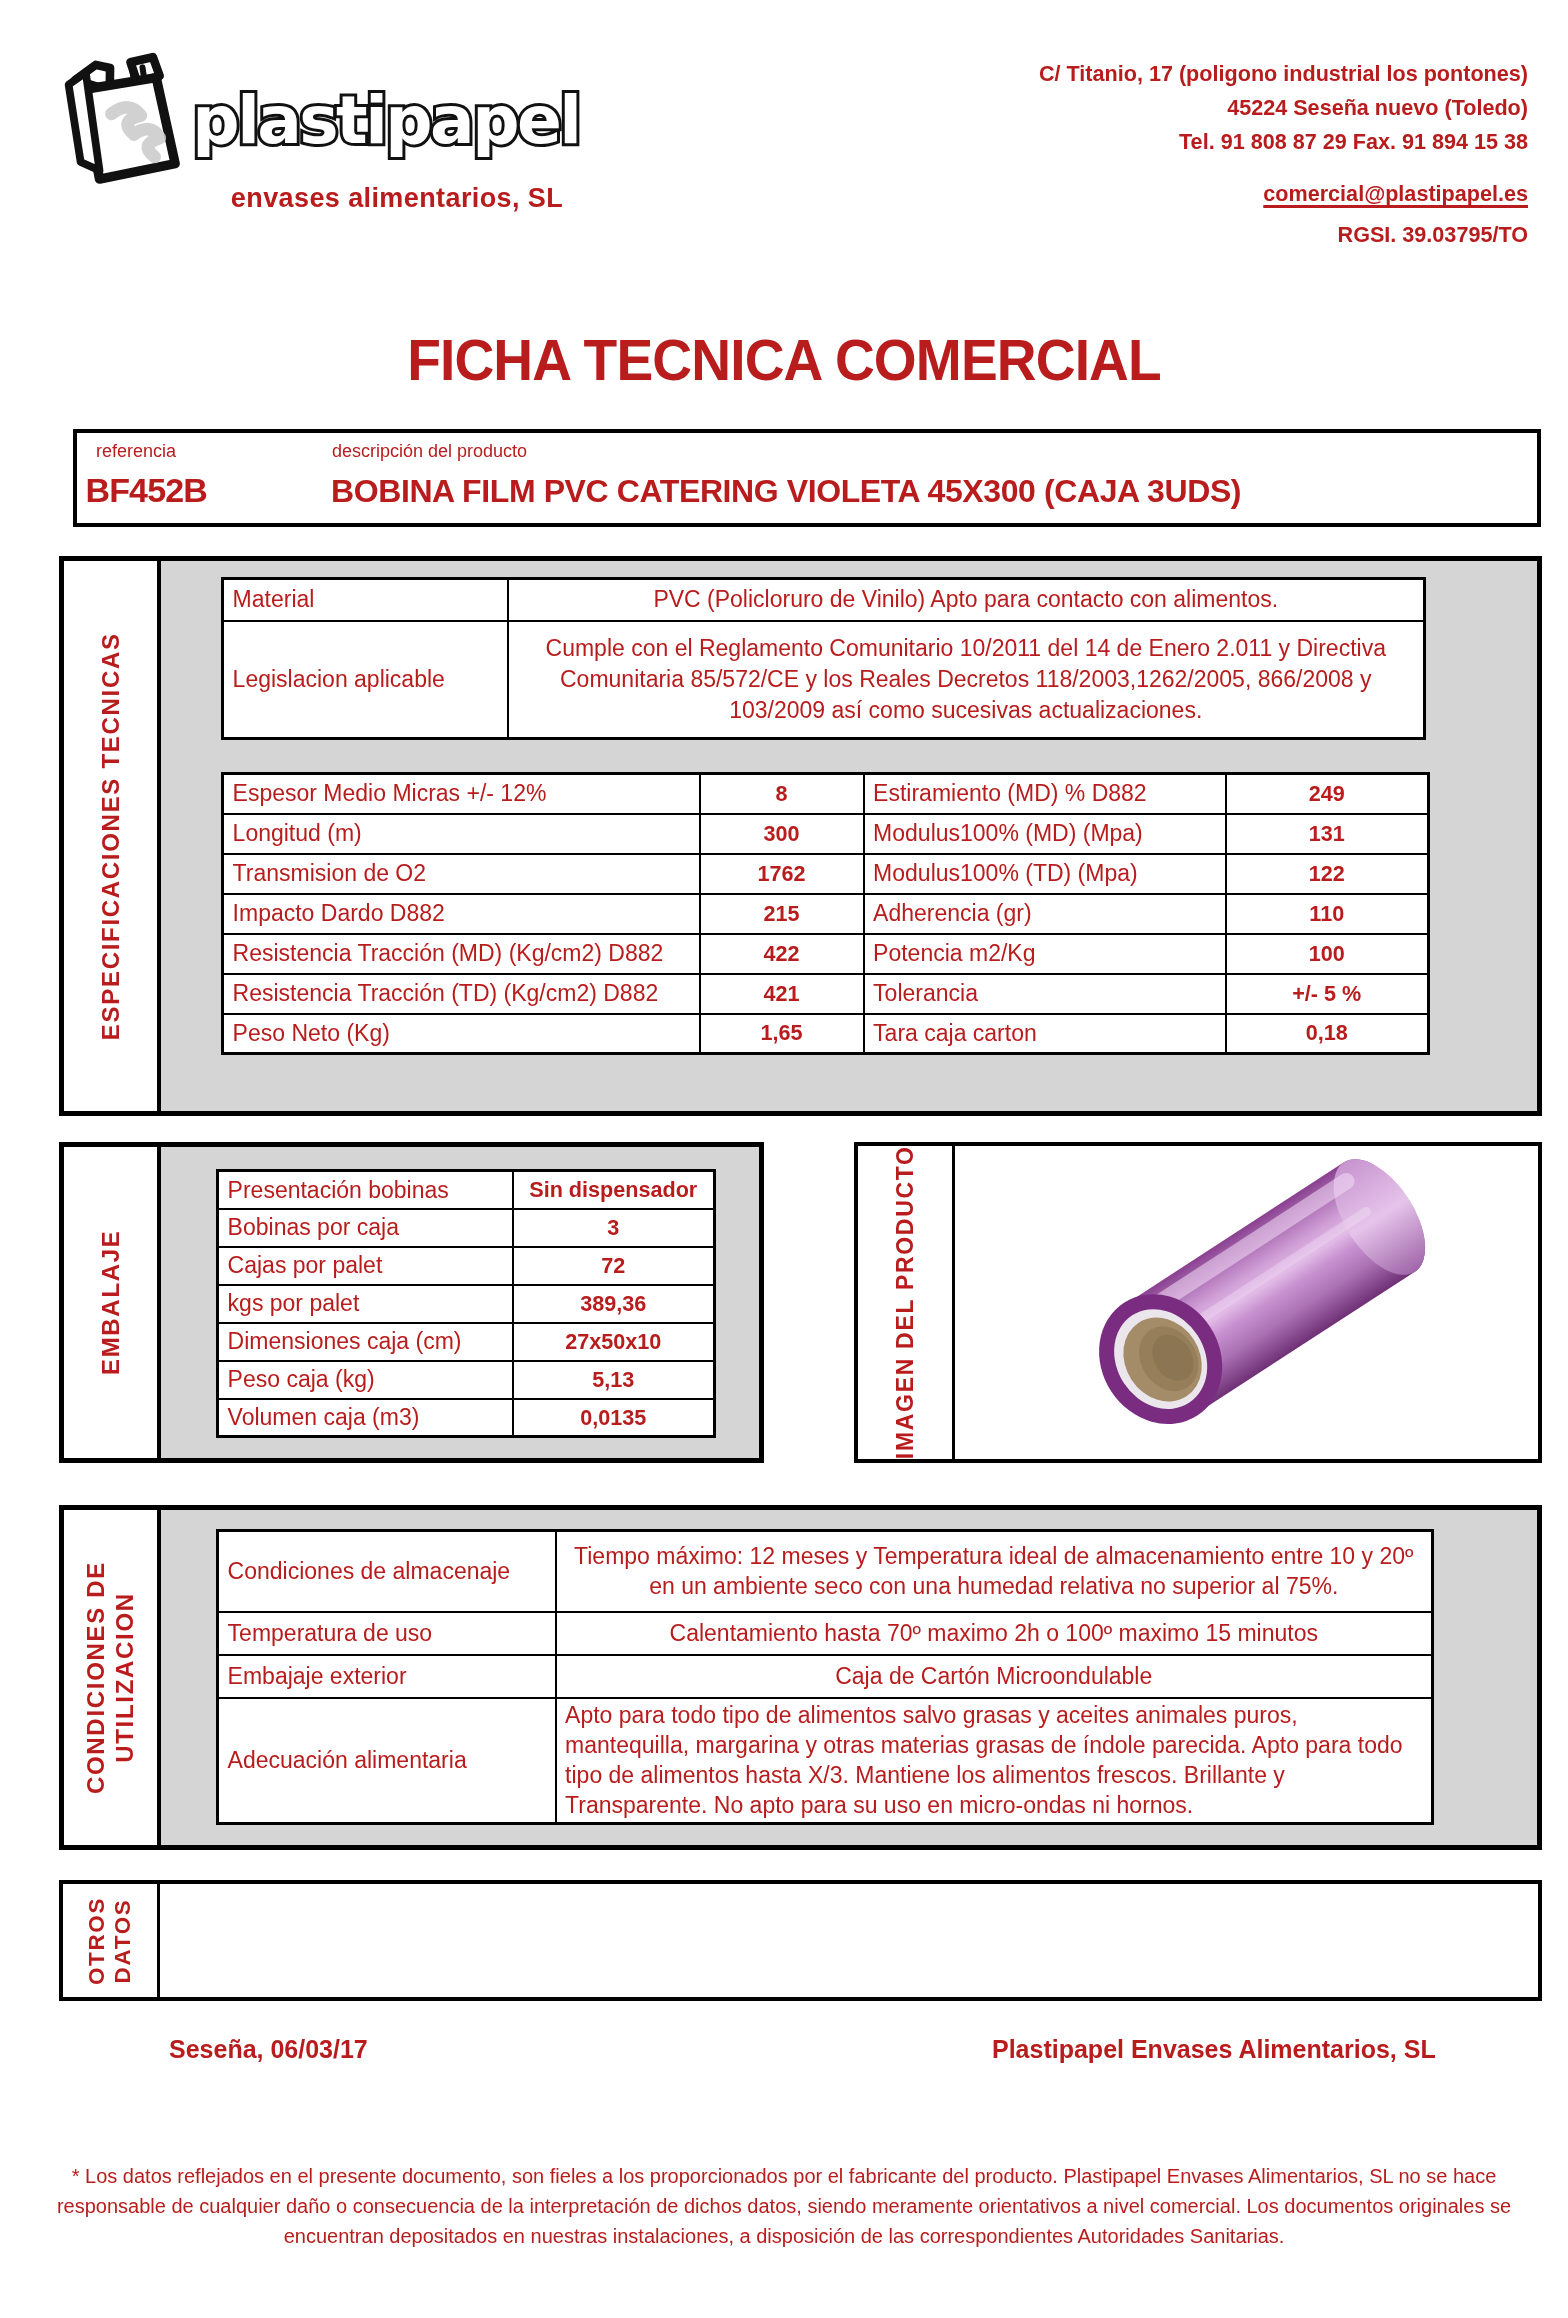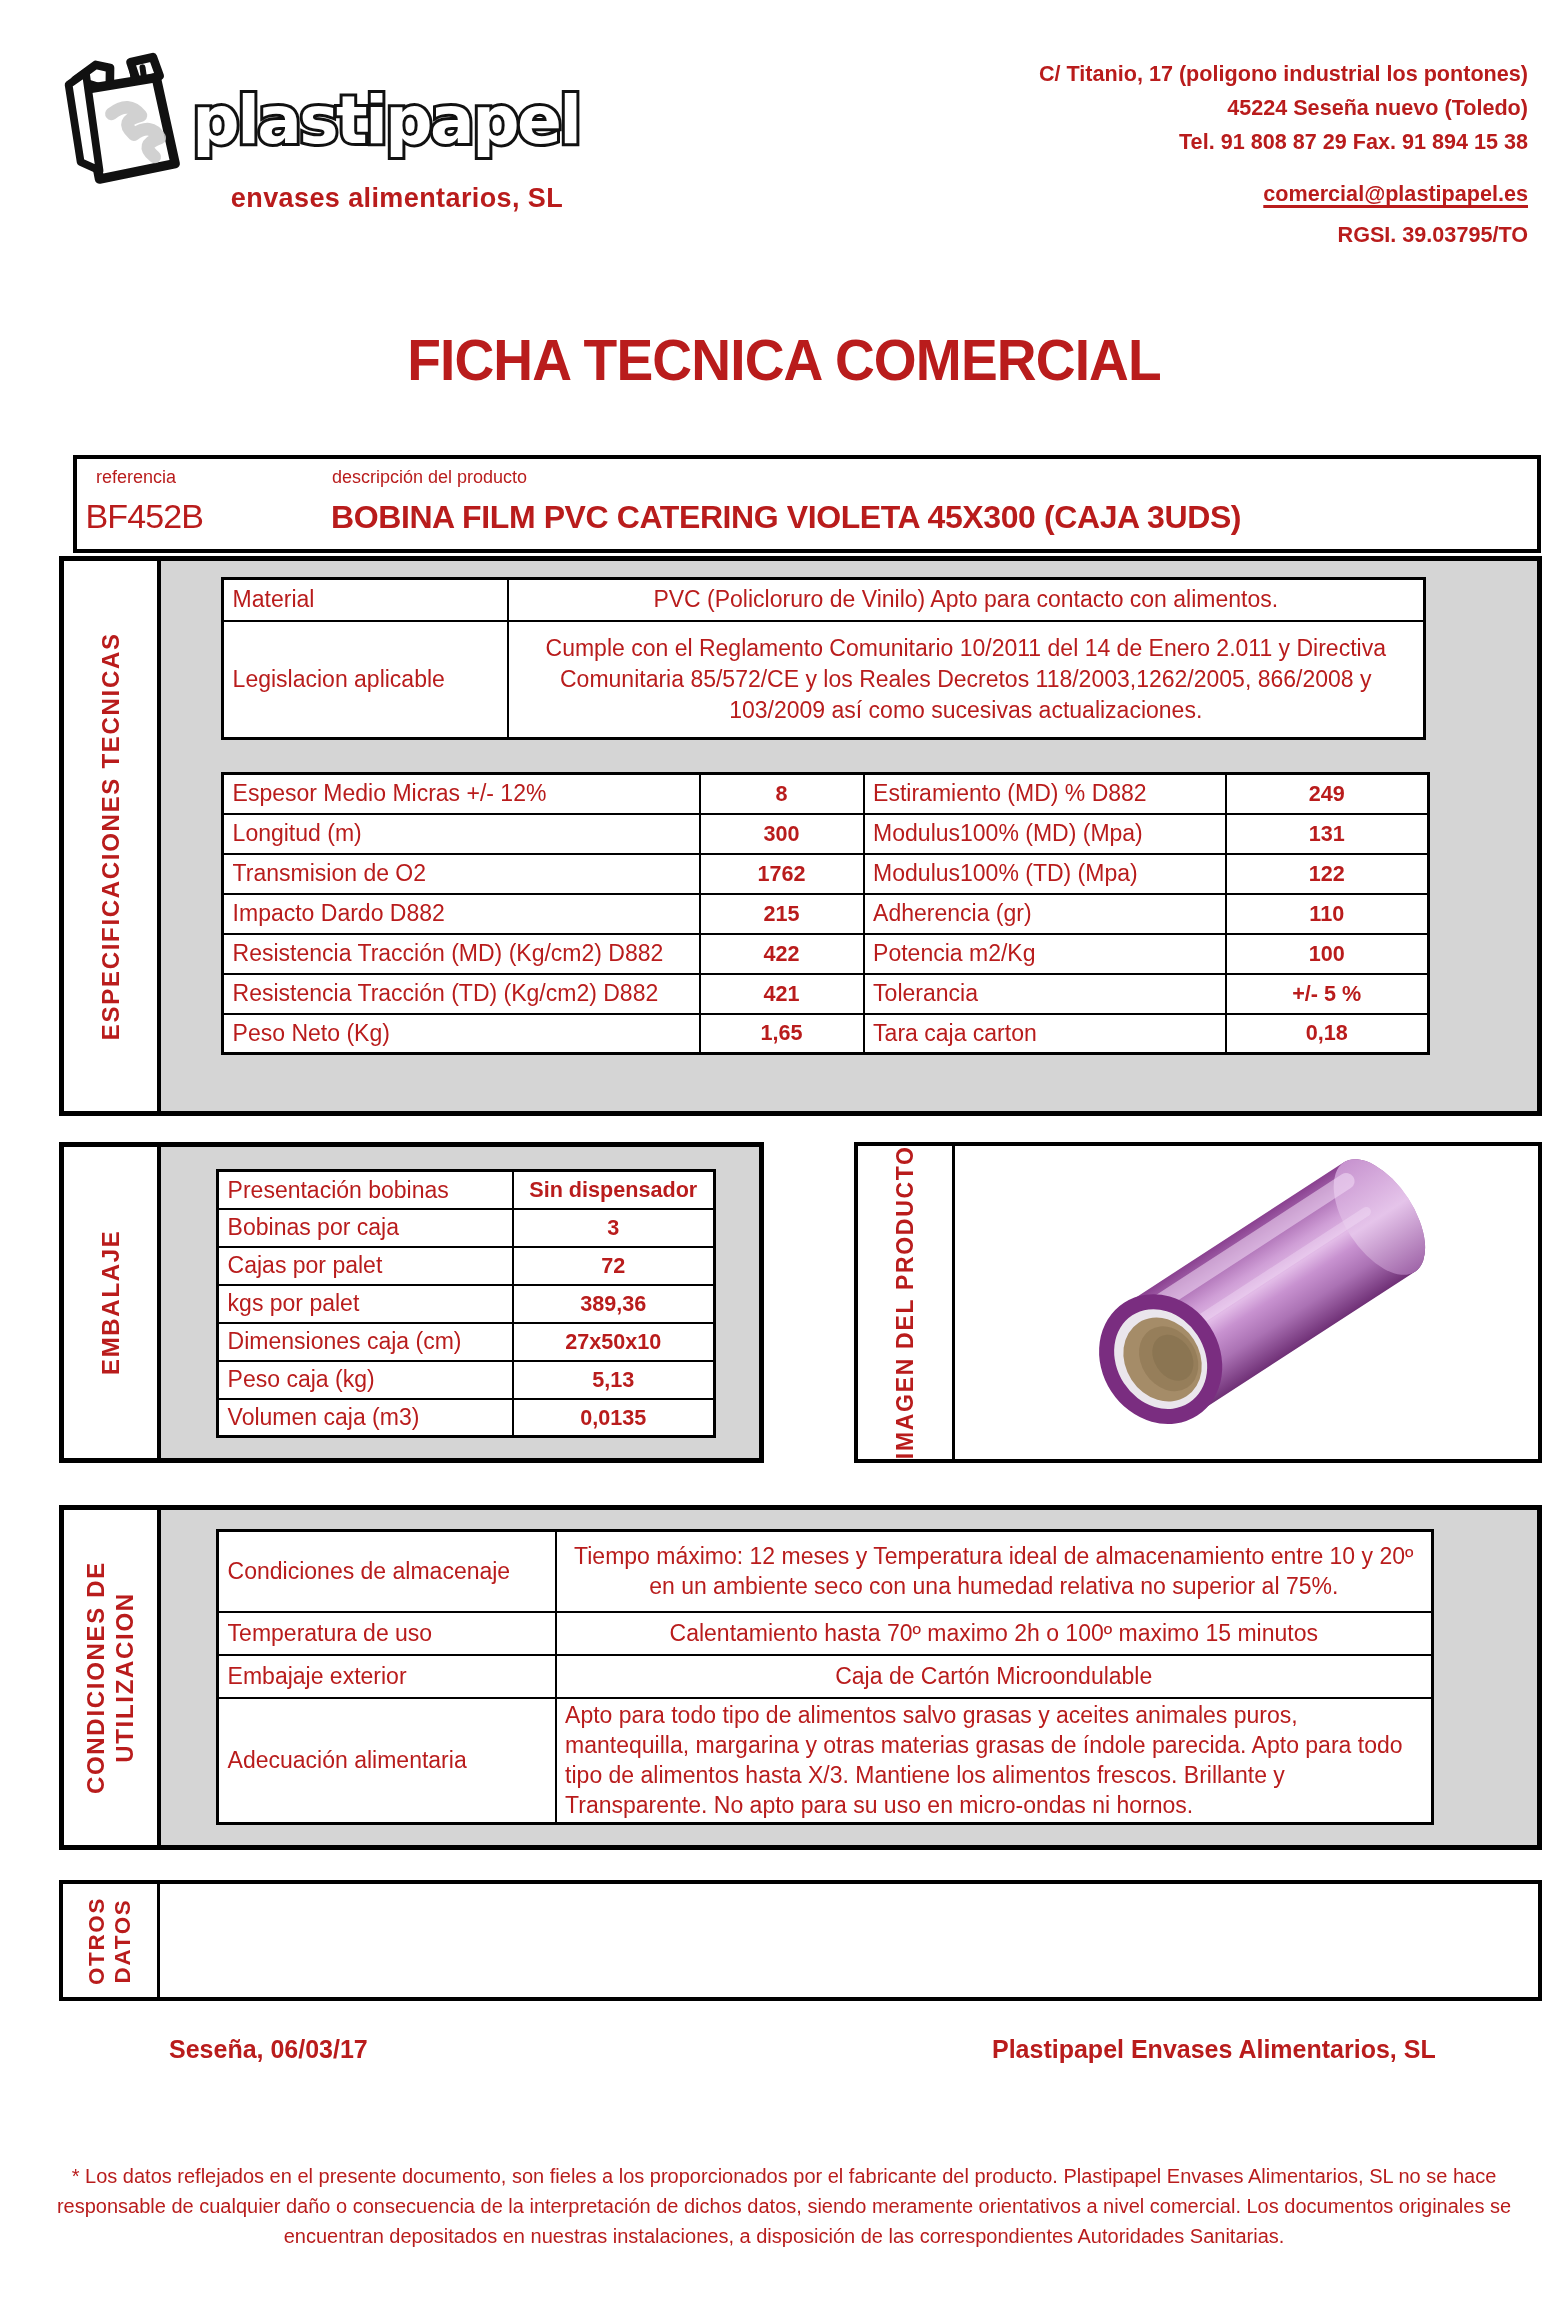--- a/index.html
+++ b/index.html
@@ -12,25 +12,25 @@
   .logo-wrap{position:absolute;left:47px;top:33px;width:595px;height:153px;}
   .logo-subtitle{position:absolute;left:203px;top:183px;width:388px;text-align:center;
     font-size:27px;font-weight:bold;letter-spacing:0.4px;}
   .contact{position:absolute;right:40px;top:57px;text-align:right;font-size:21.6px;font-weight:bold;line-height:34px;}
   .contact .email{display:inline-block;margin-top:18px;text-decoration:underline;text-underline-offset:4.3px;text-decoration-thickness:2.6px;}
   .contact .rgsi{margin-top:7px;}
   
   .doc-title{position:absolute;left:0;top:326px;width:100%;text-align:center;
     font-size:58px;font-weight:bold;letter-spacing:-0.9px;transform:scaleX(0.95);}
   
-  .ref-box{position:absolute;left:73px;top:429px;width:1468px;height:98px;border:4.3px solid #000;background:#fff;margin-top:26px;}
+  .ref-box{position:absolute;left:73px;top:429px;width:1468px;height:98px;border:4.3px solid #000;background:#fff;}
   .ref-small{position:absolute;top:7.8px;font-size:18px;}
   .ref-small.r1{left:19px;}
   .ref-small.r2{left:255px;}
-  .ref-code{position:absolute;left:8.6px;top:38px;font-size:34px;font-weight:normal;letter-spacing:-0.9px;}
+  .ref-code{position:absolute;left:8.6px;top:38px;font-size:34px;font-weight:bold;letter-spacing:-0.9px;}
   .ref-desc{position:absolute;left:254px;top:40px;font-size:32px;font-weight:bold;letter-spacing:-0.4px;}
   
   .section{position:absolute;left:59px;border:5.2px solid #000;display:flex;background:#fff;}
   .section-strip{width:97px;background:#fff;border-right:4.3px solid #000;display:flex;align-items:center;justify-content:center;flex:0 0 97px;}
   .v-label{transform:rotate(-90deg);white-space:nowrap;font-weight:bold;font-size:24px;letter-spacing:1.7px;text-align:center;line-height:28.5px;}
   .section-content{flex:1;background:#d5d5d5;position:relative;}
   .section-content.white{background:#fff;}
   
   table{border-collapse:collapse;background:#fff;}
   table,td{border:2.6px solid #000;}

